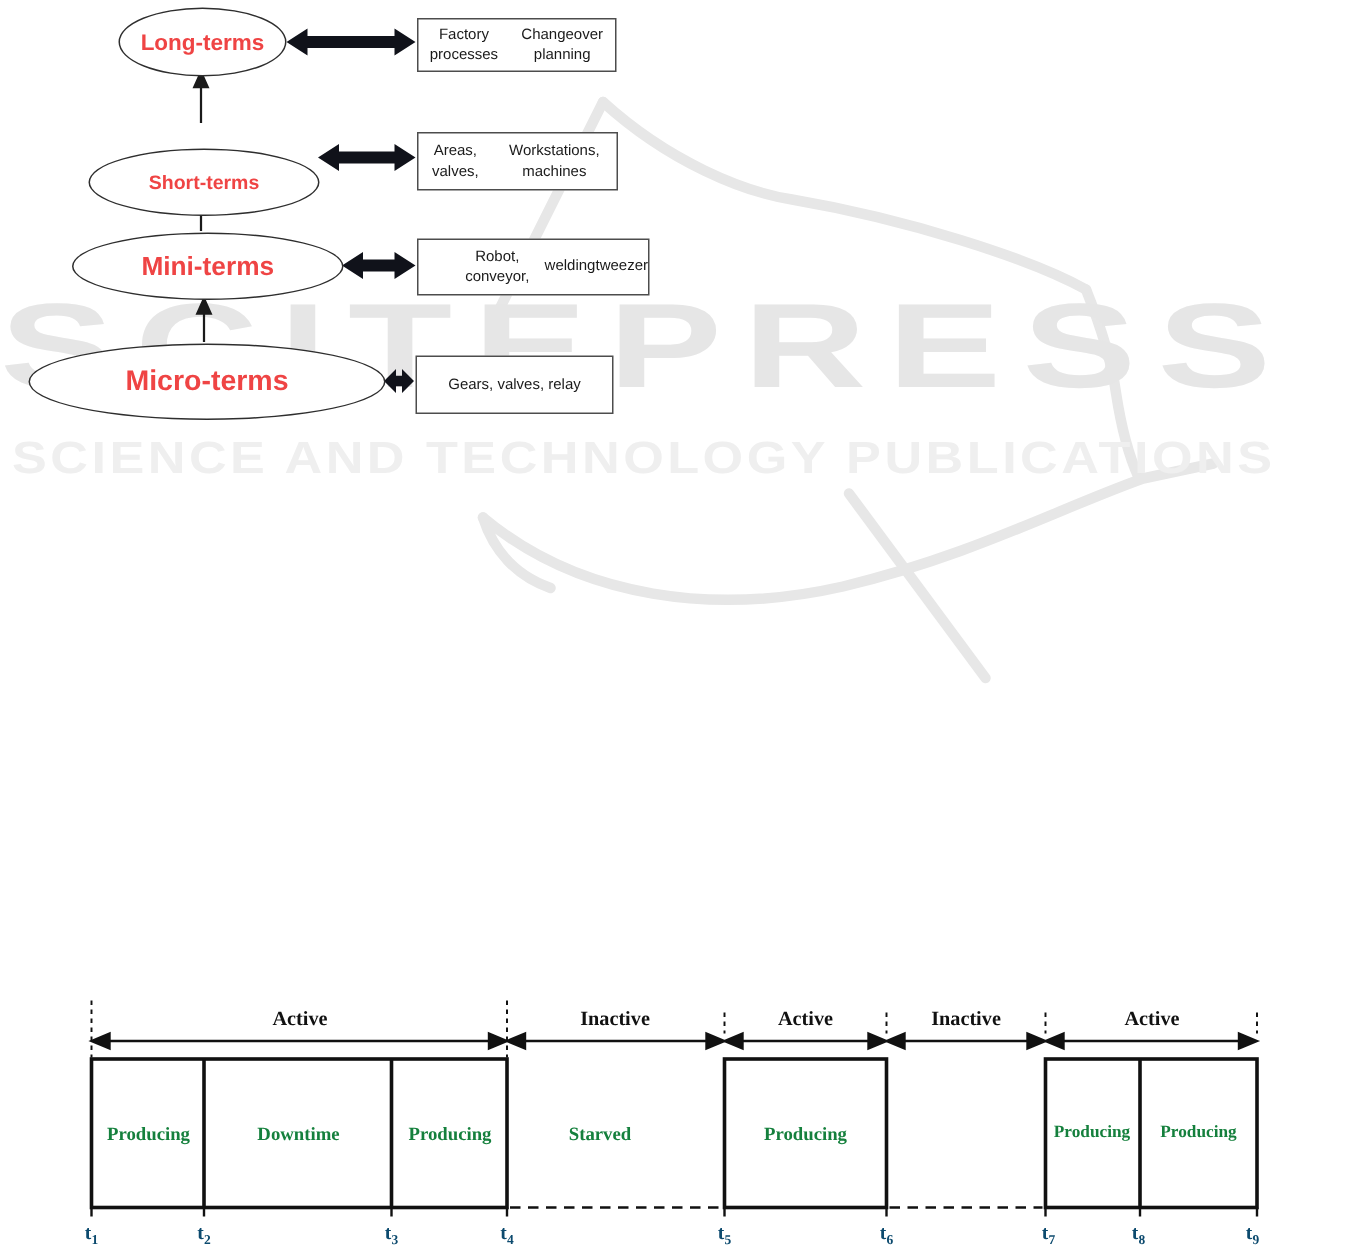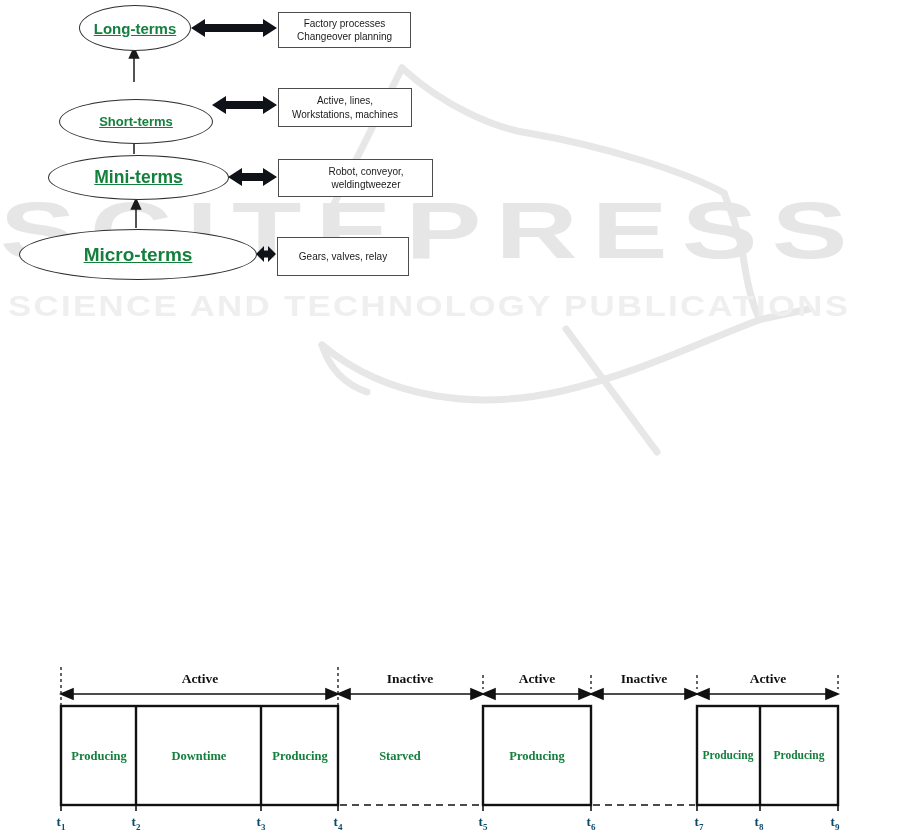--- a/index.html
+++ b/index.html
@@ -11,27 +11,27 @@
   .wm-layer{position:absolute;inset:0;pointer-events:none;}
   .wm-wordmark{position:absolute;left:0;top:191px;font-weight:700;font-size:80px;line-height:80px;
         letter-spacing:10px;color:#e6e6e6;transform:scaleX(1.42);transform-origin:left center;
         white-space:nowrap;}
   .wm-tagline{position:absolute;left:8px;top:291px;font-weight:700;font-size:30px;line-height:30px;
         letter-spacing:2px;color:#efefef;transform:scaleX(1.16);transform-origin:left center;
         white-space:nowrap;}
 
   
   .ellipse{position:absolute;border:1.3px solid #2e2e2e;border-radius:50%;background:#fff;
-        display:flex;align-items:center;justify-content:center;font-weight:700;color:#15803d;text-decoration:underline;}
+        display:flex;align-items:center;justify-content:center;font-weight:700;color:#ef4444;}
   .e1{left:79px;top:5px;width:110px;height:44px;font-size:15px;}
   .e2{left:59px;top:99px;width:152px;height:43px;font-size:13px;}
   .e3{left:48px;top:155px;width:179px;height:43px;font-size:17.5px;}
   .e4{left:19px;top:229px;width:236px;height:49px;font-size:19px;}
   .scopebox{position:absolute;border:1px solid #4d4d4d;background:#fff;display:flex;
-        flex-direction:column;align-items:center;justify-content:center;
+        flex-direction:row;align-items:center;justify-content:center;
         font-size:10px;line-height:1.32;color:#1a1a1a;text-align:center;}
   .b1{left:278px;top:12px;width:131px;height:34px;}
   .b2{left:278px;top:88px;width:132px;height:37px;}
   .b3{left:278px;top:159px;width:132px;height:36px;padding-left:21px;}
   .b4{left:277px;top:237px;width:130px;height:37px;}
 
   
   #timeline{position:absolute;left:0;top:663px;width:901px;height:175px;}
   .phase{position:absolute;top:8px;transform:translateX(-50%);white-space:nowrap;
         font-family:"Liberation Serif", serif;font-weight:700;font-size:13.5px;color:#111;}
@@ -87,21 +87,21 @@
     <div class="ellipse e1">Long-terms</div>
     <div class="ellipse e2">Short-terms</div>
     <div class="ellipse e3">Mini-terms</div>
     <div class="ellipse e4">Micro-terms</div>
 
     <div class="scopebox b1">
       <span>Factory processes</span>
       <span>Changeover planning</span>
     </div>
     <div class="scopebox b2">
-      <span>Active, lines,</span>
+      <span>Areas, valves,</span>
       <span>Workstations, machines</span>
     </div>
     <div class="scopebox b3">
       <span>Robot, conveyor,</span>
       <span>weldingtweezer</span>
     </div>
     <div class="scopebox b4">
       <span>Gears, valves, relay</span>
     </div>
   </div>

